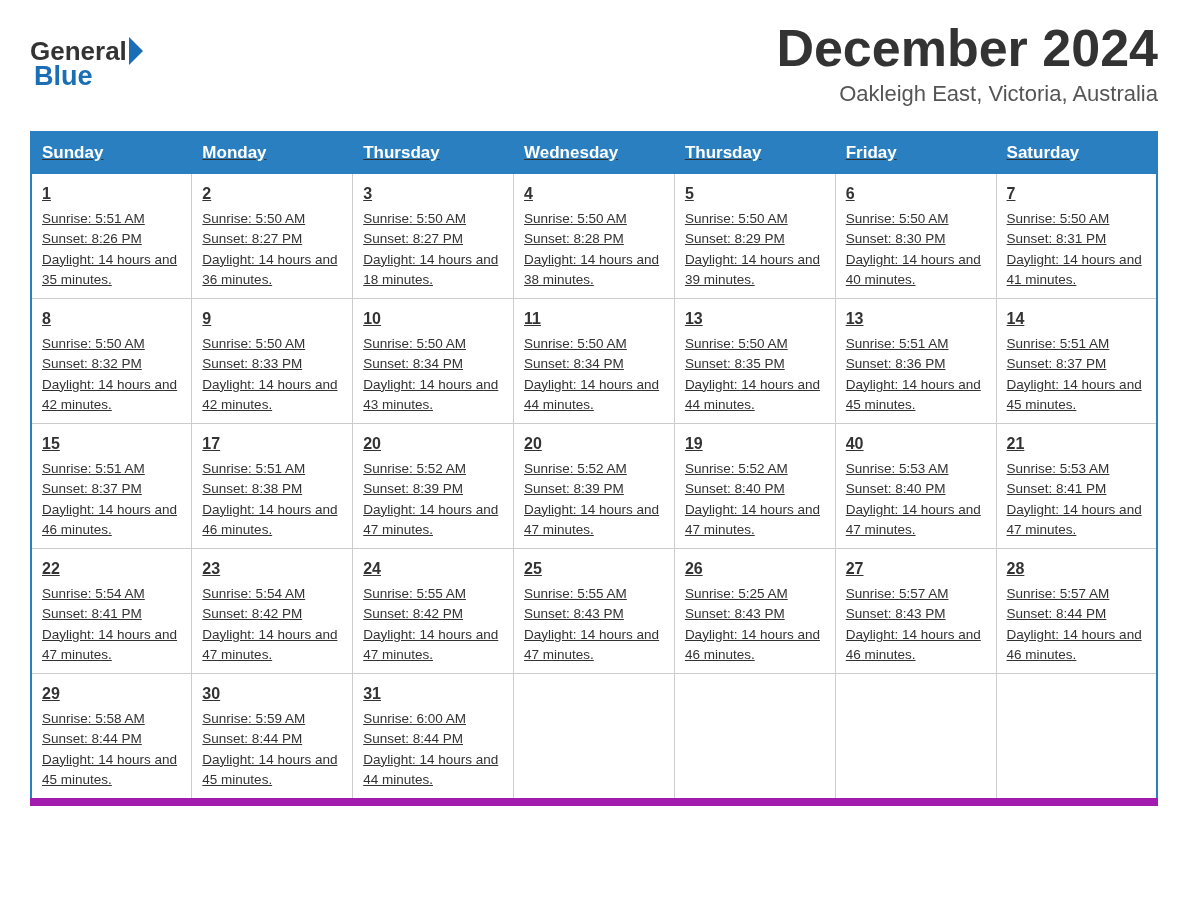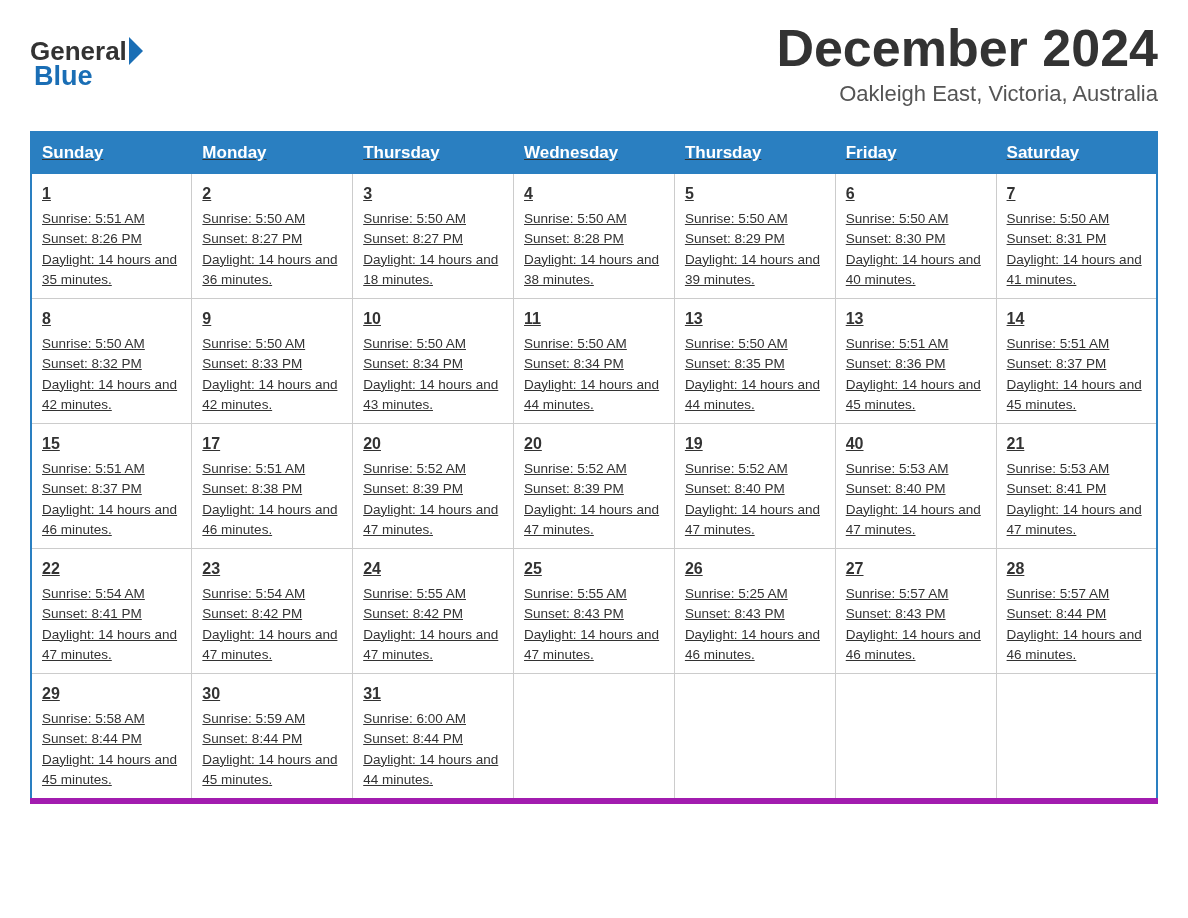--- a/index.html
+++ b/index.html
@@ -88,21 +88,21 @@
     .day-num {
       font-size: 16px;
       font-weight: bold;
       display: block;
       margin-bottom: 3px;
     }
     .calendar tr td {
       border-bottom: 2px solid #2a7fc1;
     }
     .calendar tr:last-child td {
-      border-bottom: 6px solid #a21caf;
+      border-bottom: 8px solid #a21caf;
     }
     .calendar tbody tr:not(:last-child) td {
       border-bottom: 1px solid #ccc;
     }
     .empty { background: #fff; }
     .calendar tbody tr td {
       border-right: 1px solid #ccc;
     }
     table.calendar {
       border: 2px solid #2a7fc1;

